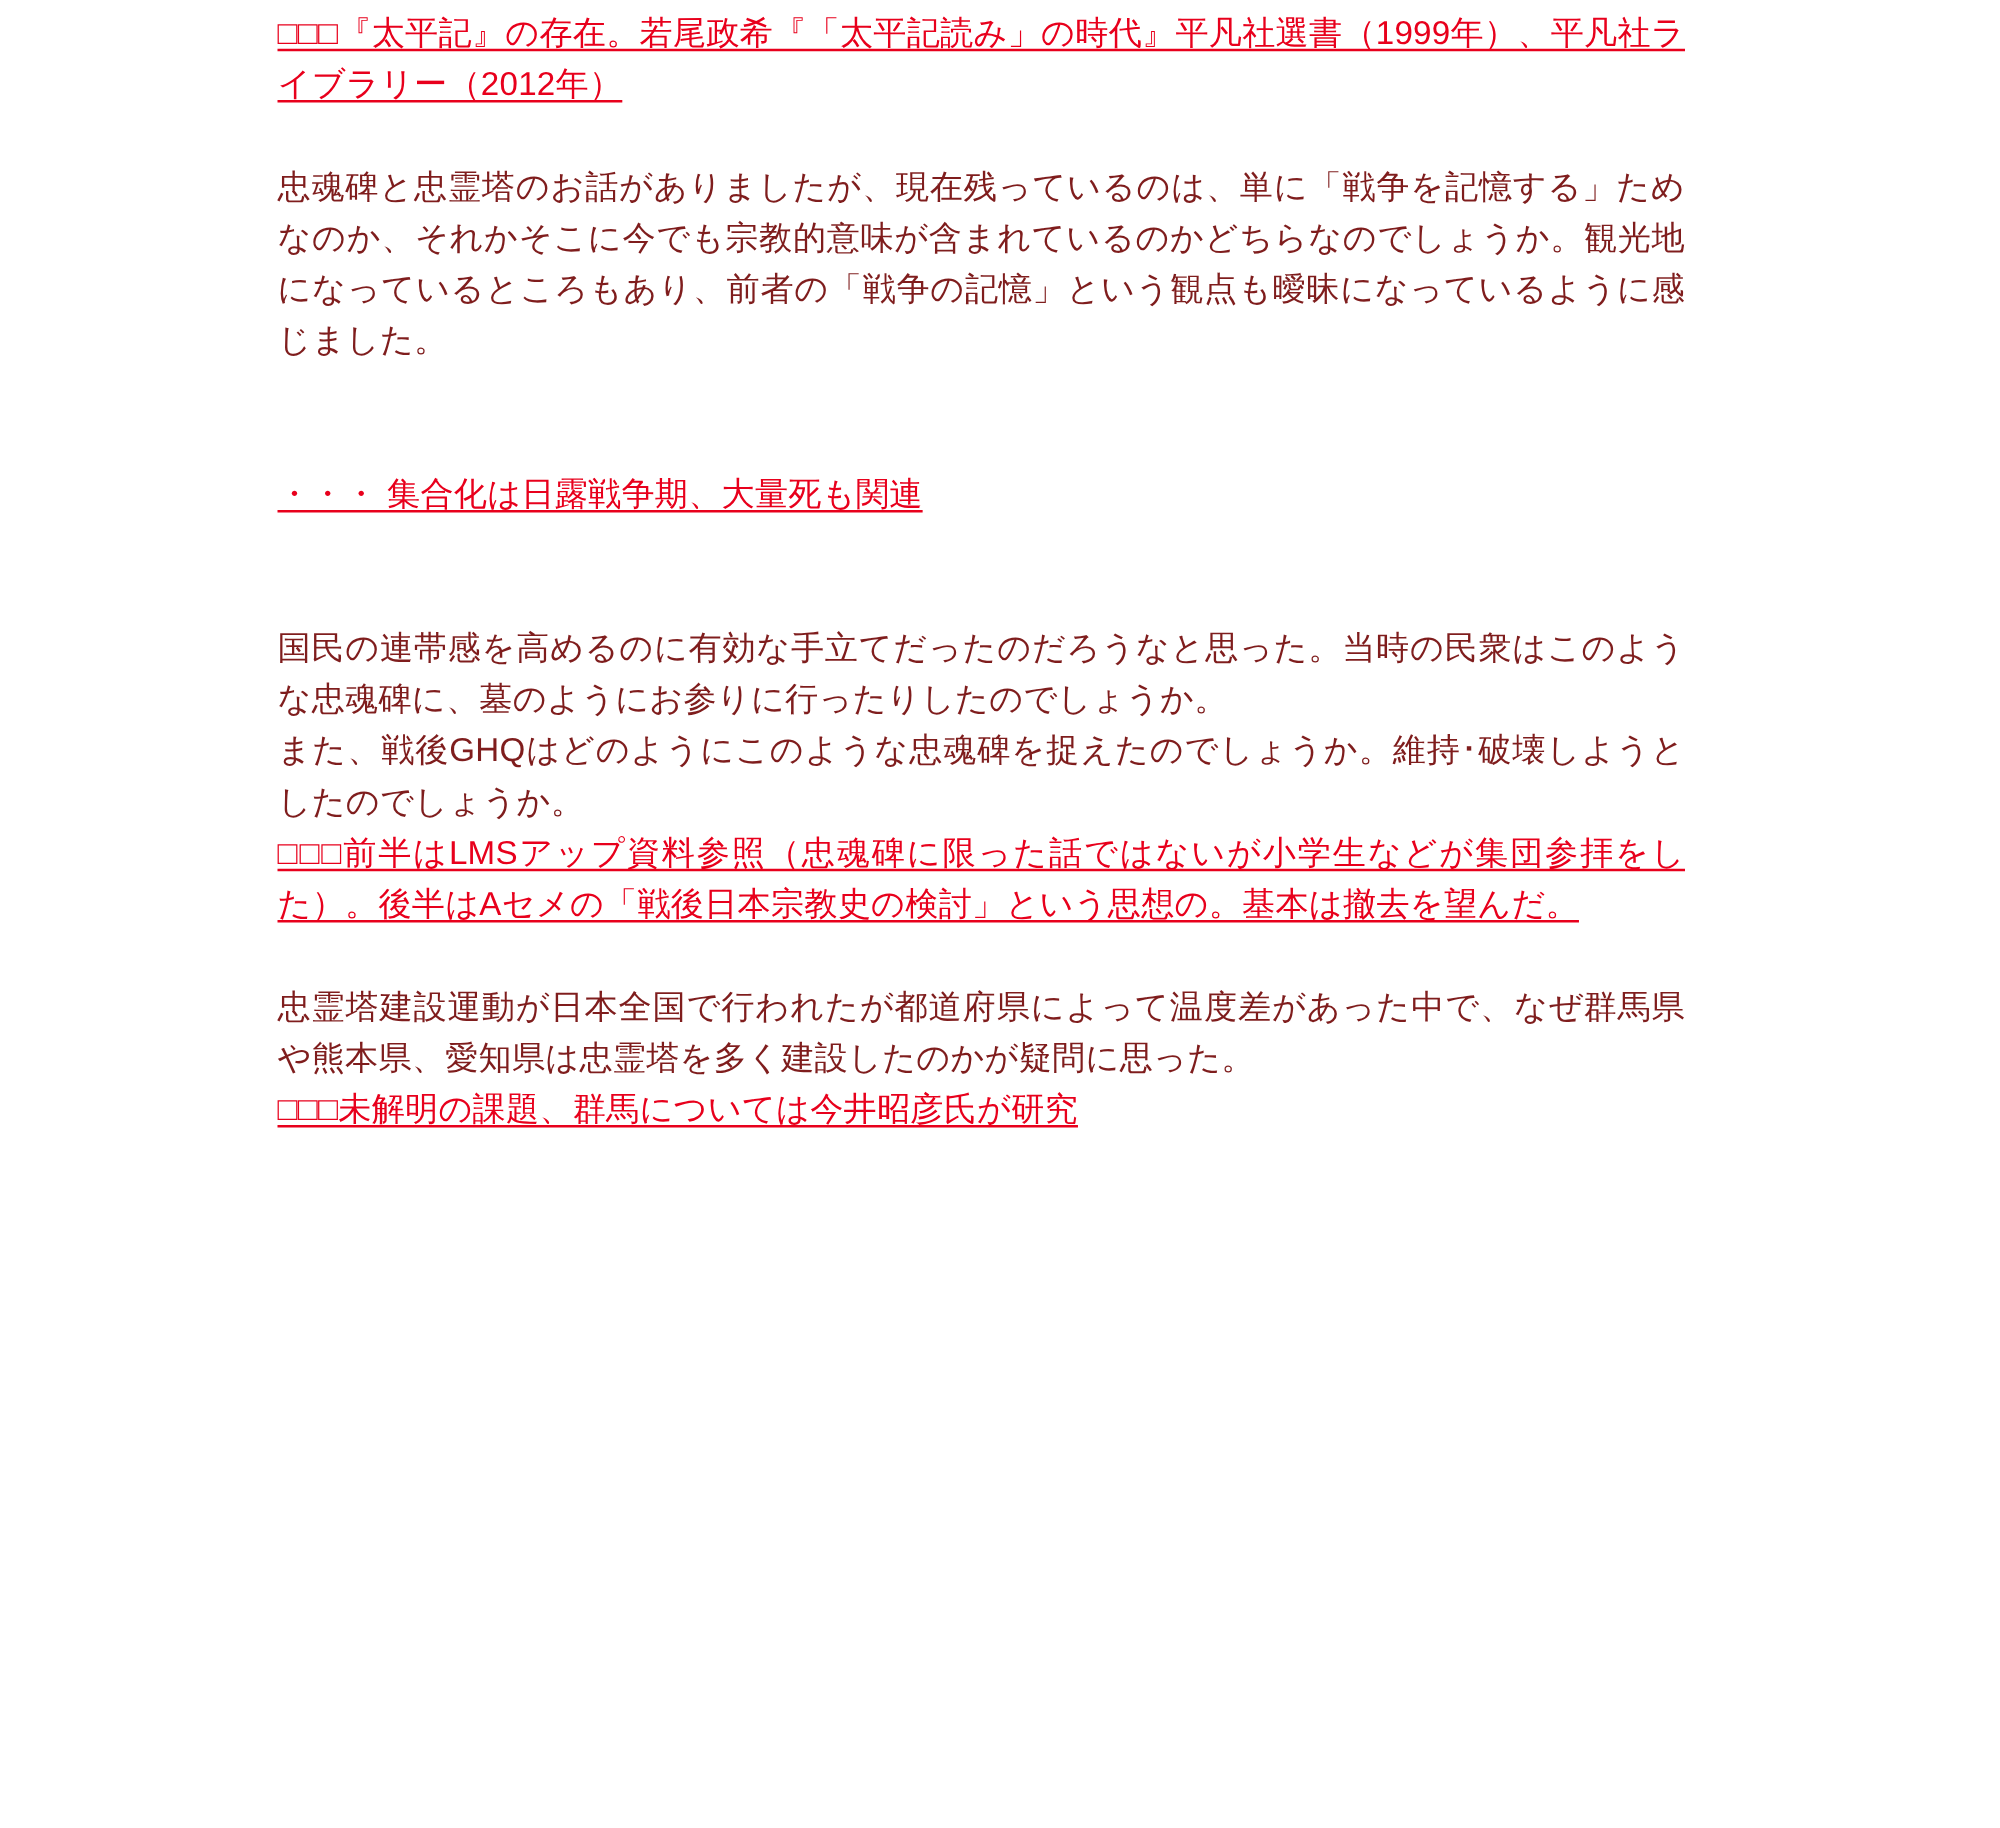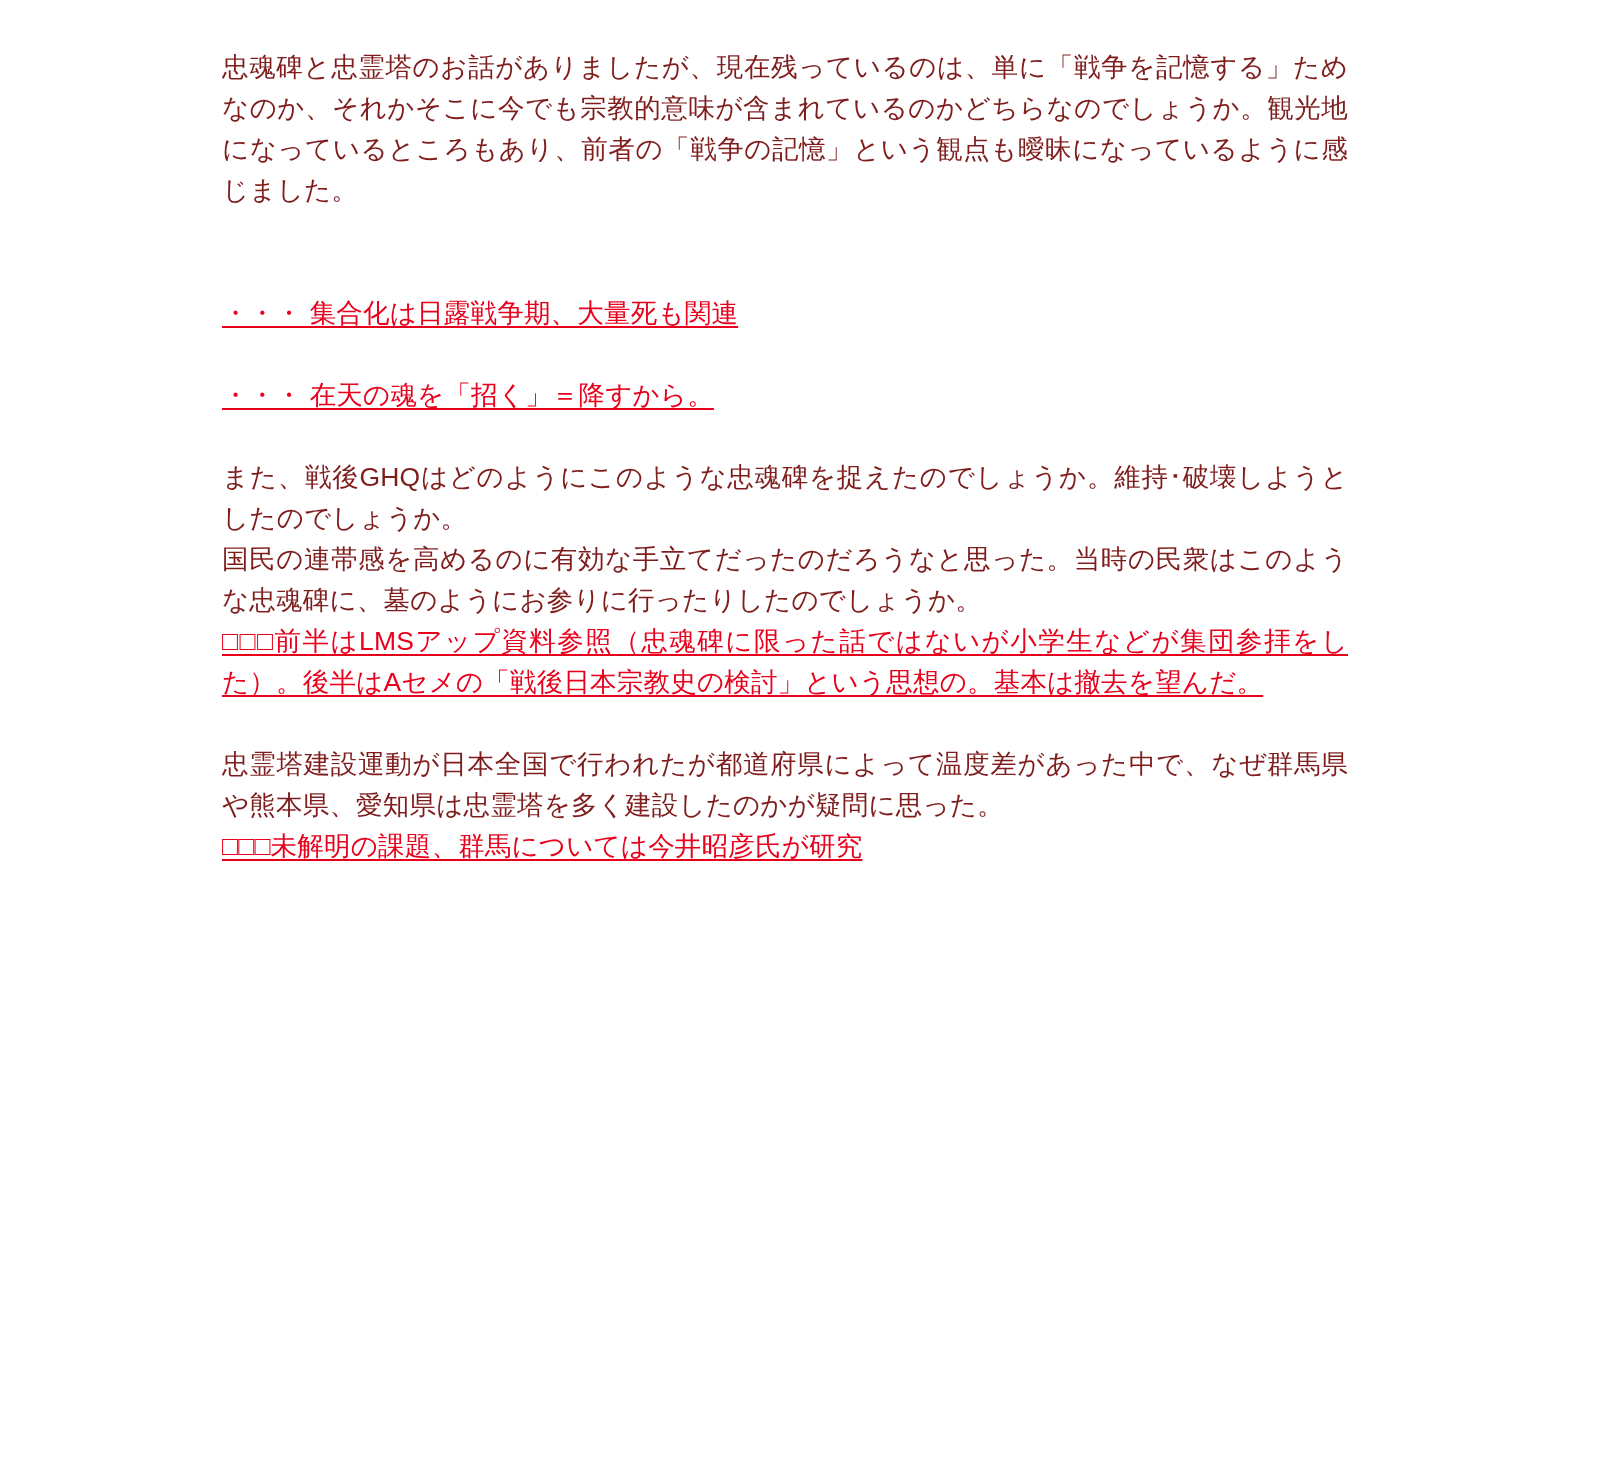--- a/index.html
+++ b/index.html
@@ -70,43 +70,43 @@
 </style>
 </head>
 <body>
 
 <div class="page">
 
   <div class="sidebar-strip"></div>
 
   <div class="content">
 
+    <p class="redwrap"><span class="inner">□□□『太平記』の存在。若尾政希『「太平記読み」の時代』平凡社選書（1999年）、平凡社ライブラリー（2012年）</span></p>
 
     <div class="gap"></div>
 
     <p class="para black">忠魂碑と忠霊塔のお話がありましたが、現在残っているのは、単に「戦争を記憶する」ためなのか、それかそこに今でも宗教的意味が含まれているのかどちらなのでしょうか。観光地になっているところもあり、前者の「戦争の記憶」という観点も曖昧になっているように感じました。</p>
 
     <div class="gap"></div>
 
 
     <div class="gap"></div>
 
 
     <p class="redwrap"><span class="inner">・・・ 集合化は日露戦争期、大量死も関連</span></p>
 
     <div class="gap"></div>
 
 
-    <p class="redwrap"><span class="inner">・・・ 在天の魂を「招く」＝降すから。</span></p>
 
     <div class="gap"></div>
 
+    <p class="para black">国民の連帯感を高めるのに有効な手立てだったのだろうなと思った。当時の民衆はこのような忠魂碑に、墓のようにお参りに行ったりしたのでしょうか。</p>
+
     <p class="para black">また、戦後GHQはどのようにこのような忠魂碑を捉えたのでしょうか。維持･破壊しようとしたのでしょうか。</p>
-
-    <p class="para black">国民の連帯感を高めるのに有効な手立てだったのだろうなと思った。当時の民衆はこのような忠魂碑に、墓のようにお参りに行ったりしたのでしょうか。</p>
 
     <p class="redwrap"><span class="inner">□□□前半はLMSアップ資料参照（忠魂碑に限った話ではないが小学生などが集団参拝をした）。後半はAセメの「戦後日本宗教史の検討」という思想の。基本は撤去を望んだ。</span></p>
 
     <div class="gap"></div>
 
     <p class="para black">忠霊塔建設運動が日本全国で行われたが都道府県によって温度差があった中で、なぜ群馬県や熊本県、愛知県は忠霊塔を多く建設したのかが疑問に思った。</p>
 
     <p class="redwrap"><span class="inner">□□□未解明の課題、群馬については今井昭彦氏が研究</span></p>
 
   </div>

